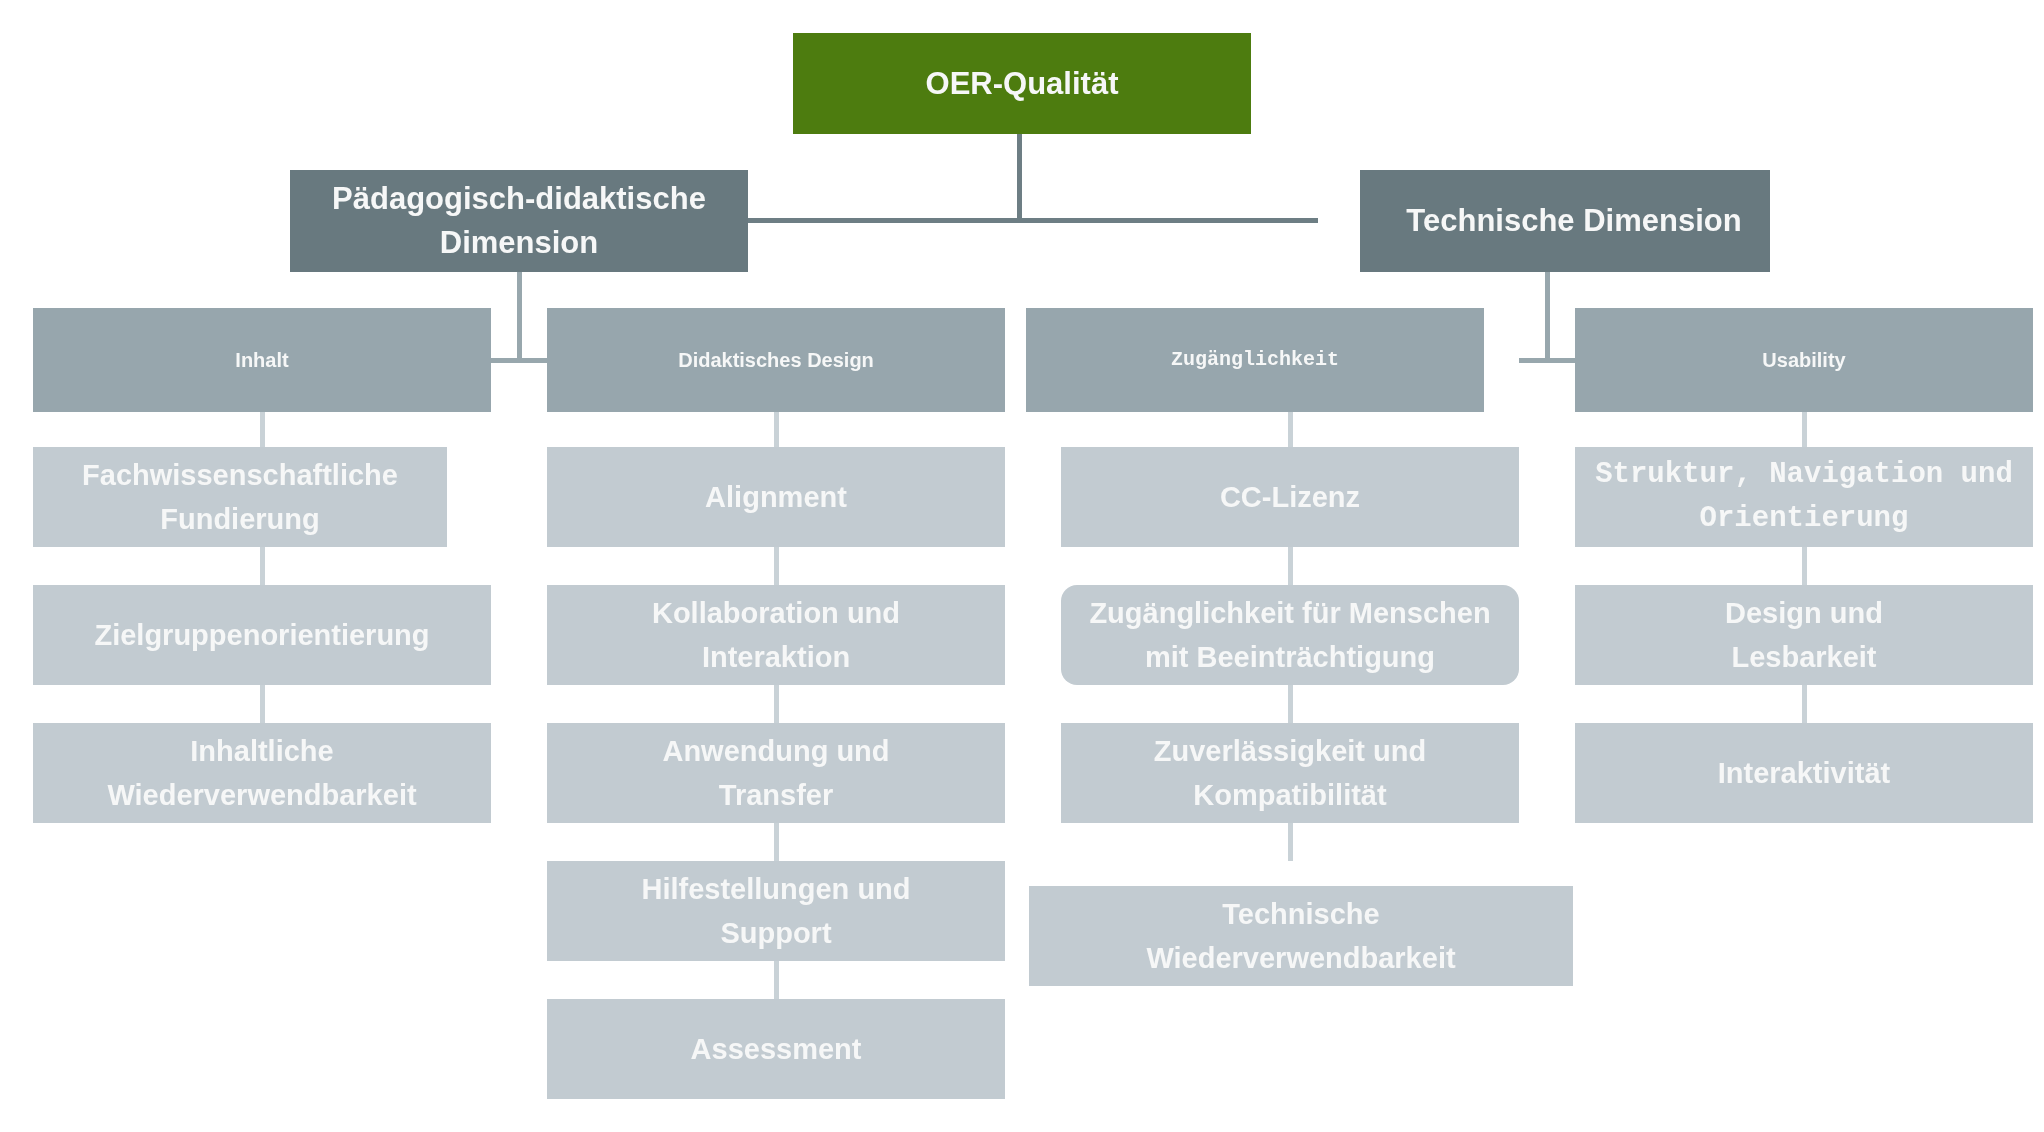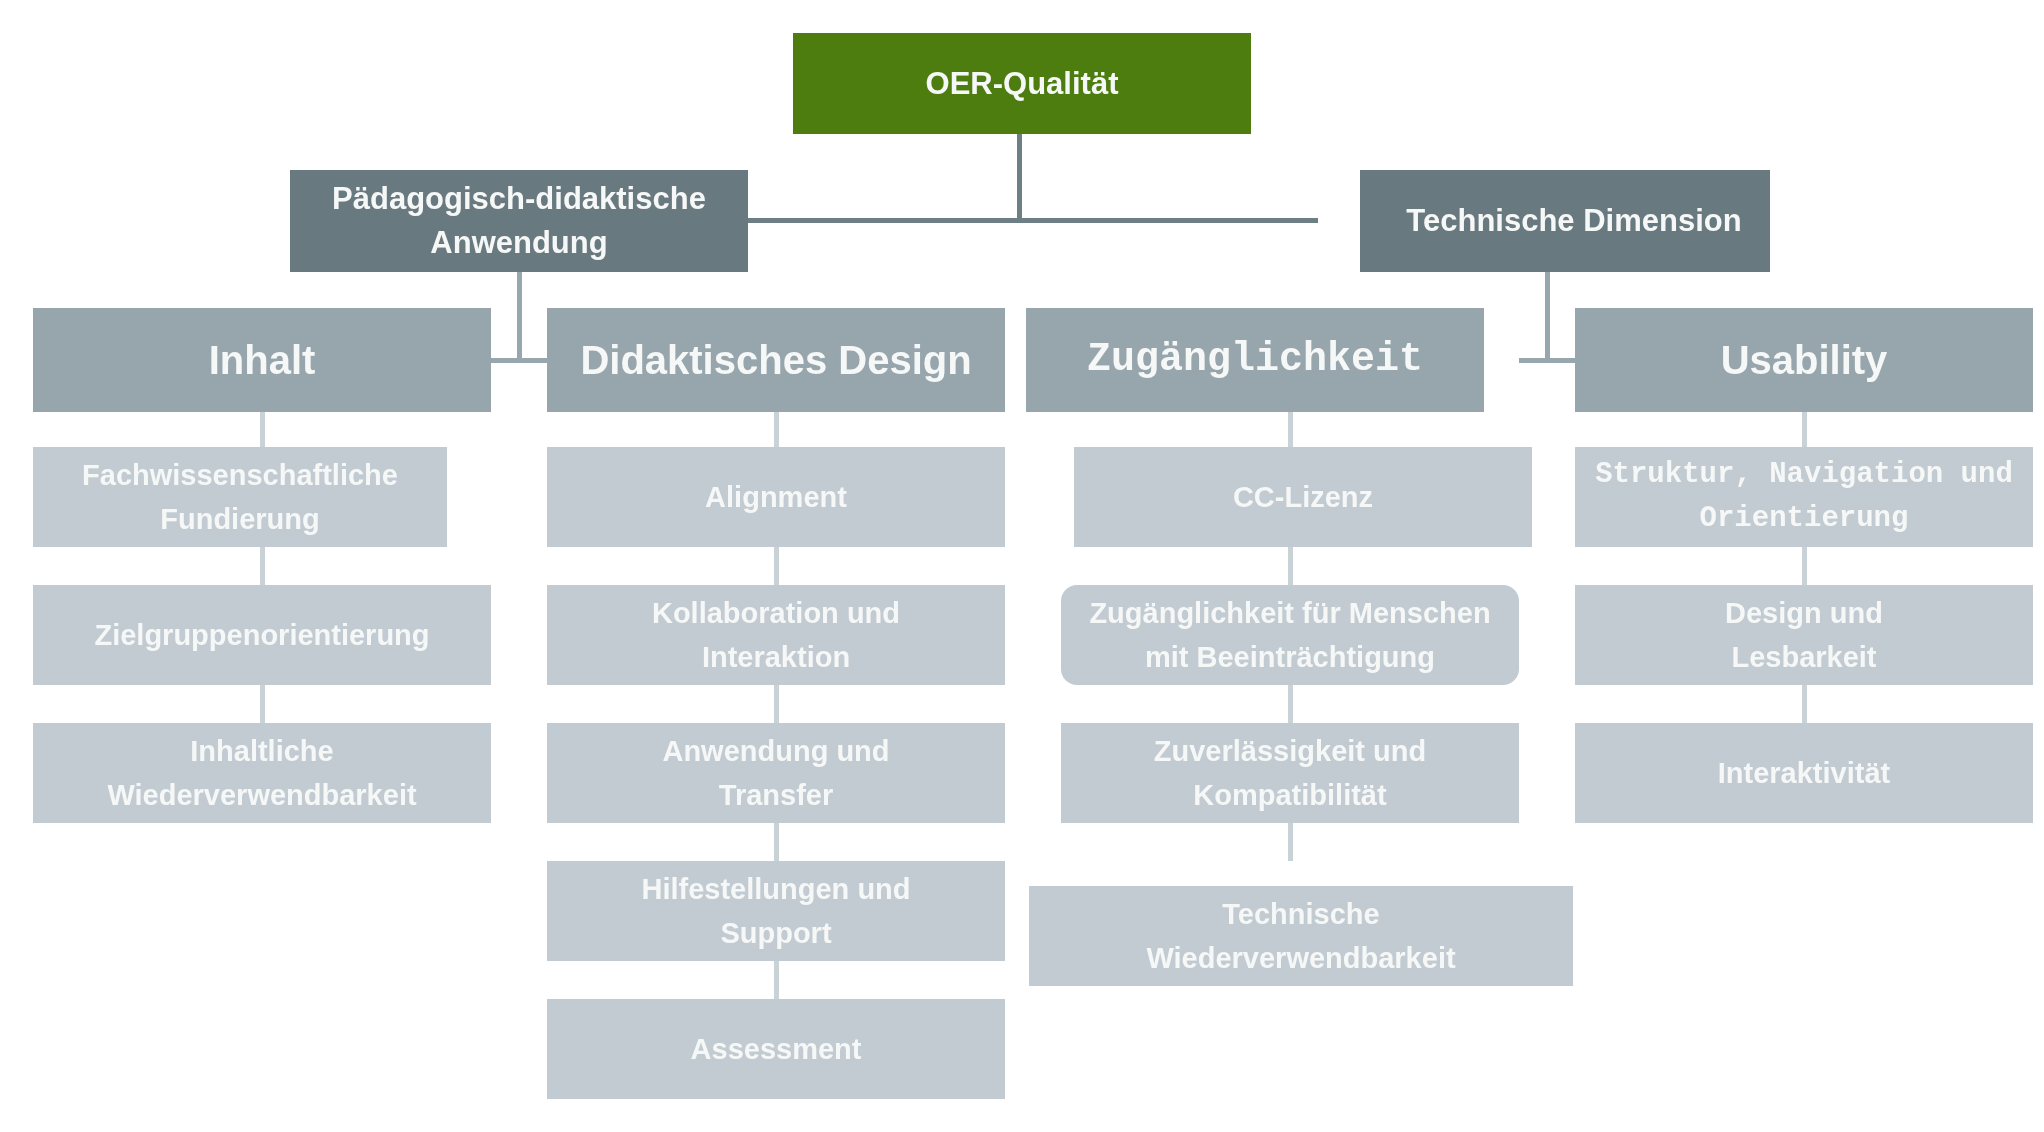--- a/index.html
+++ b/index.html
@@ -16,39 +16,39 @@
     text-align:center;
     white-space:pre-line;
     color:#f6f7f7;
     font-weight:bold;
     line-height:44px;
     box-sizing:border-box;
     padding:0 6px;
   }
   .lvl0{background:#4d7c0f;font-size:31px;}
   .lvl1{background:#68797f;font-size:31px;}
-  .lvl2{background:#97a6ad;font-size:40px;}
+  .lvl2{background:#97a6ad;font-size:20px;}
   .lvl3{background:#c2cbd1;font-size:29px;}
   .conn{position:absolute;}
   .c1{background:#6d7e84;}
   .c2{background:#98a7ad;}
   .c3{background:#c9d2d7;}
 </style>
 </head>
 <body>
 
 <div id="page">
 
   <div class="box lvl0" style="left:793px;top:33px;width:458px;height:101px;">OER-Qualität</div>
 
   <div class="conn c1" style="left:1017px;top:134px;width:5px;height:89px;"></div>
   <div class="conn c1" style="left:748px;top:218px;width:570px;height:5px;"></div>
 
   <div class="box lvl1" style="left:290px;top:170px;width:458px;height:102px;">Pädagogisch-didaktische
-Anwendung</div>
+Dimension</div>
   <div class="box lvl1" style="left:1360px;top:170px;width:410px;height:102px;padding-left:24px;">Technische Dimension</div>
 
   <div class="conn c2" style="left:517px;top:272px;width:5px;height:91px;"></div>
   <div class="conn c2" style="left:491px;top:358px;width:56px;height:5px;"></div>
   <div class="conn c2" style="left:1545px;top:272px;width:5px;height:91px;"></div>
   <div class="conn c2" style="left:1519px;top:358px;width:56px;height:5px;"></div>
 
   <div class="box lvl2" style="left:33px;top:308px;width:458px;height:104px;">Inhalt</div>
   <div class="box lvl2" style="left:547px;top:308px;width:458px;height:104px;">Didaktisches Design</div>
   <div class="box lvl2" style="left:1026px;top:308px;width:458px;height:104px;font-family:Liberation Mono, monospace;">Zugänglichkeit</div>
@@ -74,21 +74,21 @@
   <div class="box lvl3" style="left:547px;top:723px;width:458px;height:100px;">Anwendung und
 Transfer</div>
   <div class="box lvl3" style="left:547px;top:861px;width:458px;height:100px;">Hilfestellungen und
 Support</div>
   <div class="box lvl3" style="left:547px;top:999px;width:458px;height:100px;">Assessment</div>
 
   <div class="conn c3" style="left:1288px;top:412px;width:5px;height:35px;"></div>
   <div class="conn c3" style="left:1288px;top:547px;width:5px;height:38px;"></div>
   <div class="conn c3" style="left:1288px;top:685px;width:5px;height:38px;"></div>
   <div class="conn c3" style="left:1288px;top:823px;width:5px;height:38px;"></div>
-  <div class="box lvl3" style="left:1061px;top:447px;width:458px;height:100px;margin-left:13px;">CC-Lizenz</div>
+  <div class="box lvl3" style="left:1061px;top:447px;width:458px;height:100px;">CC-Lizenz</div>
   <div class="box lvl3" style="left:1061px;top:585px;width:458px;height:100px;border-radius:16px;">Zugänglichkeit für Menschen
 mit Beeinträchtigung</div>
   <div class="box lvl3" style="left:1061px;top:723px;width:458px;height:100px;">Zuverlässigkeit und
 Kompatibilität</div>
   <div class="box lvl3" style="left:1029px;top:861px;width:544px;height:100px;margin-top:25px;">Technische
 Wiederverwendbarkeit</div>
 
   <div class="conn c3" style="left:1802px;top:412px;width:5px;height:35px;"></div>
   <div class="conn c3" style="left:1802px;top:547px;width:5px;height:38px;"></div>
   <div class="conn c3" style="left:1802px;top:685px;width:5px;height:38px;"></div>

